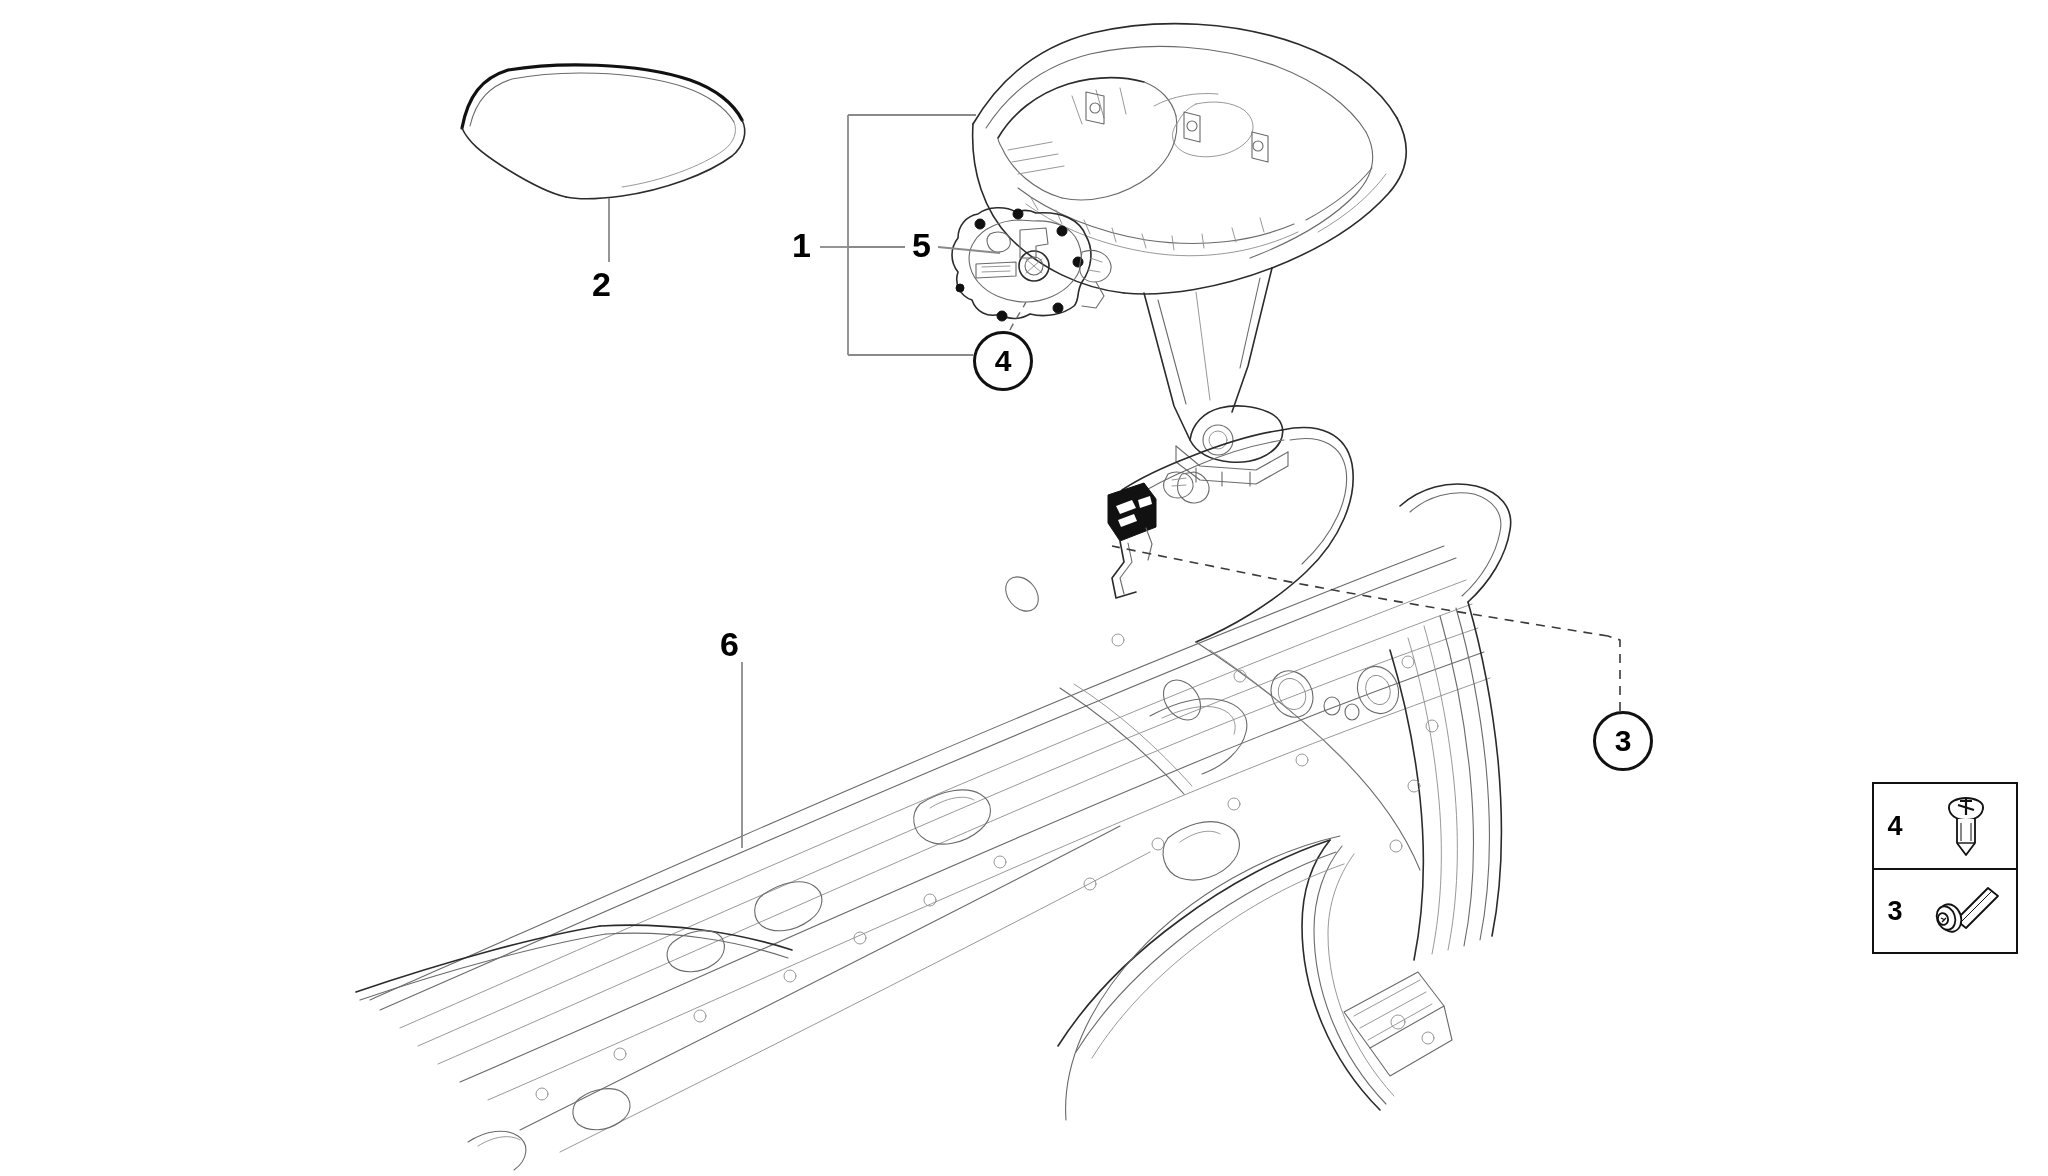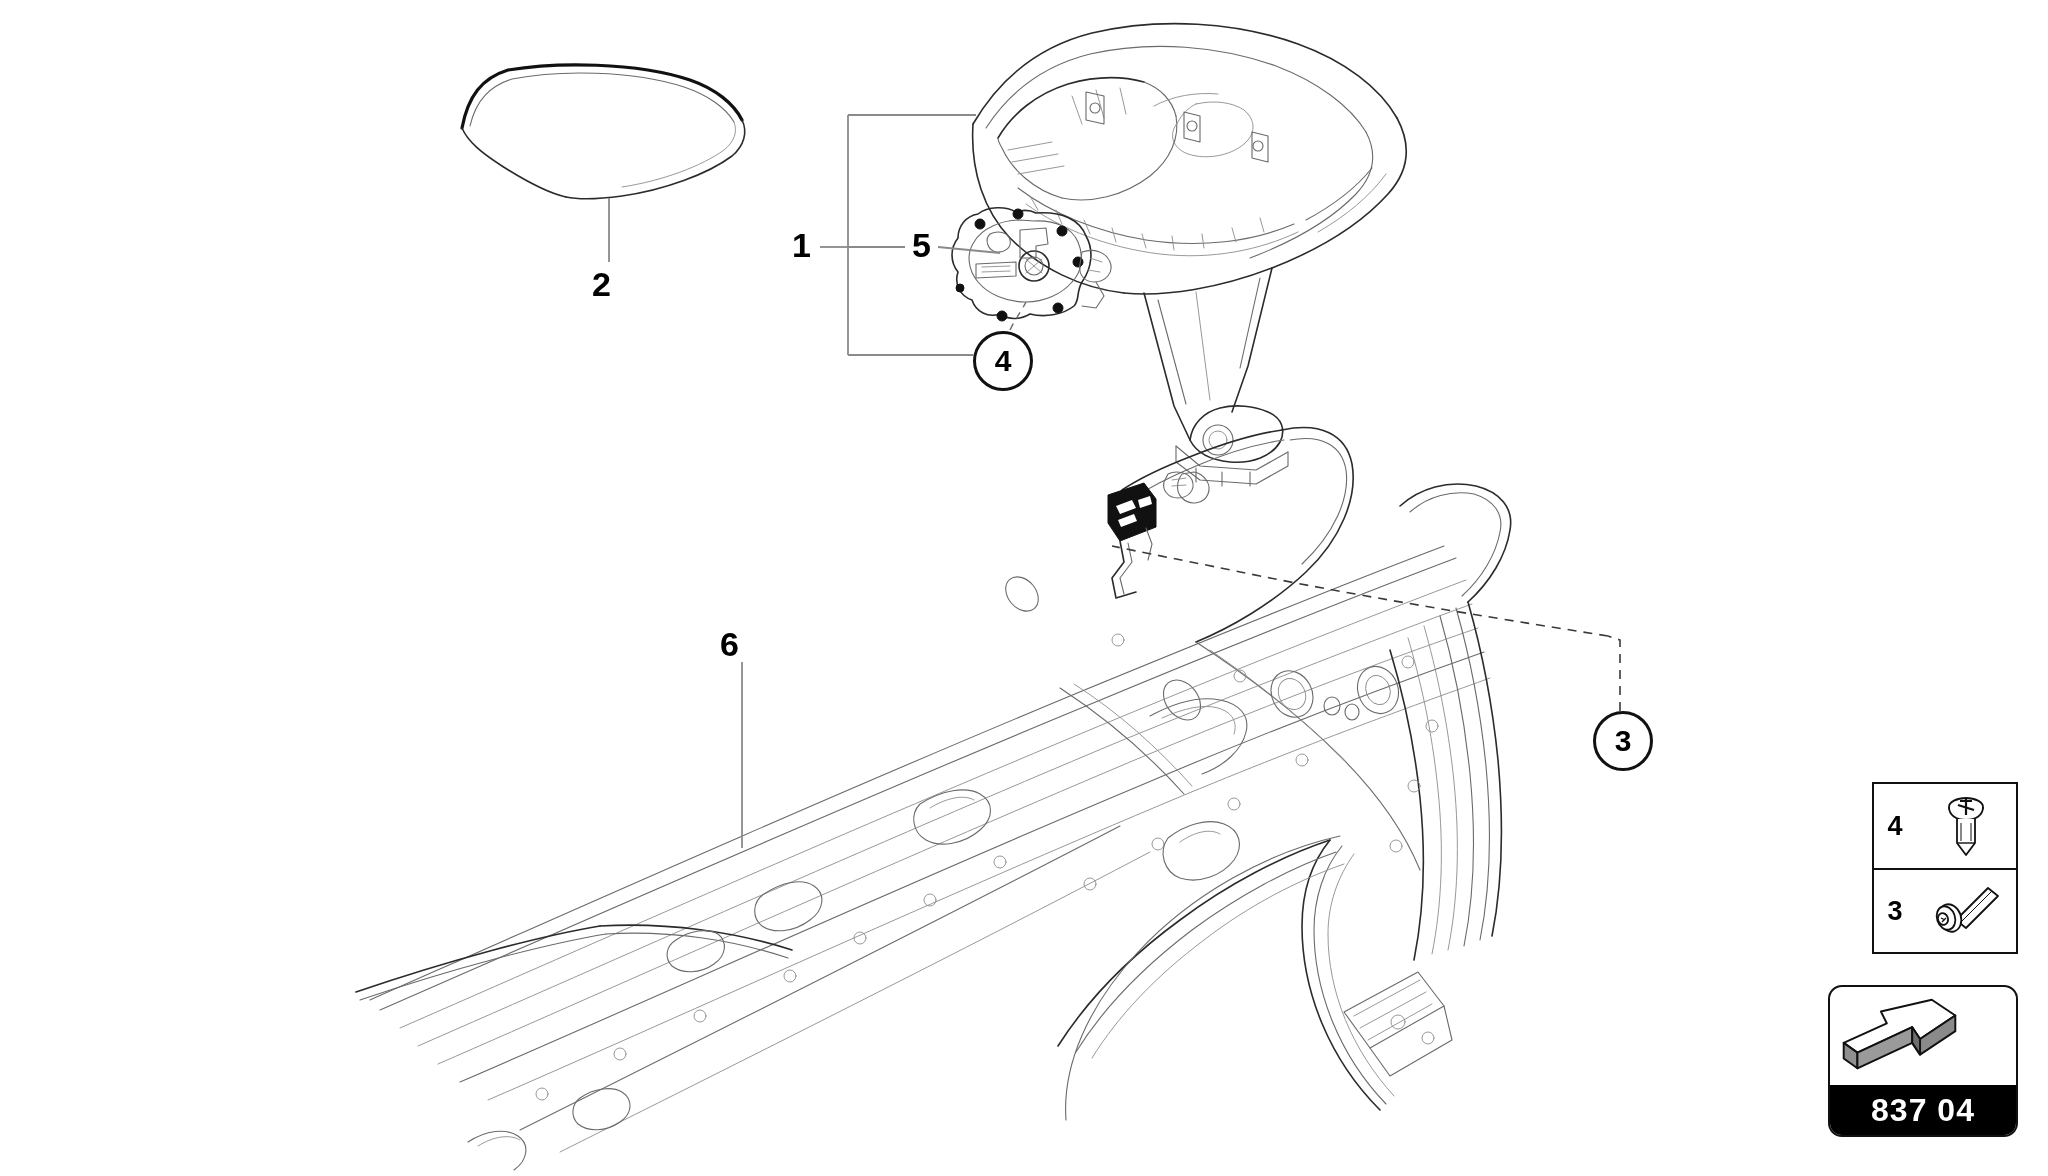--- a/index.html
+++ b/index.html
@@ -430,28 +430,14 @@
             <ellipse cx="13" cy="39" rx="5" ry="6" transform="rotate(-18 13 39)"></ellipse>
             <path d="M11 38 L15 40 M12 42 L16 38" stroke-width="1.3"></path>
             <path d="M30 43 L62 11" stroke-width="1" fill="none"></path>
           </g>
         </svg>
       </div>
     </div>
 
   </div>
 
-  <div id="plate">
-    <svg id="plate-art" viewBox="0 0 190 100" xmlns="http://www.w3.org/2000/svg">
-      <g stroke="#111" stroke-width="2" stroke-linejoin="round">
-
-        <path d="M14 56 L58 36 L52 24 L104 12 L128 28 L92 52 L84 40 L28 66 Z" fill="#ffffff"></path>
-
-        <path d="M14 56 L14 72 L28 82 L28 66 Z" fill="#8f8f8f"></path>
-        <path d="M28 82 L84 56 L84 40 L28 66 Z" fill="#9a9a9a"></path>
-        <path d="M84 56 L92 68 L128 44 L128 28 L92 52 Z" fill="#8a8a8a"></path>
-        <path d="M84 40 L92 52 L92 68 L84 56 Z" fill="#6f6f6f"></path>
-      </g>
-    </svg>
-    <div id="plate-number">837 04</div>
-  </div>
 
 </div>
 
 </body></html>

